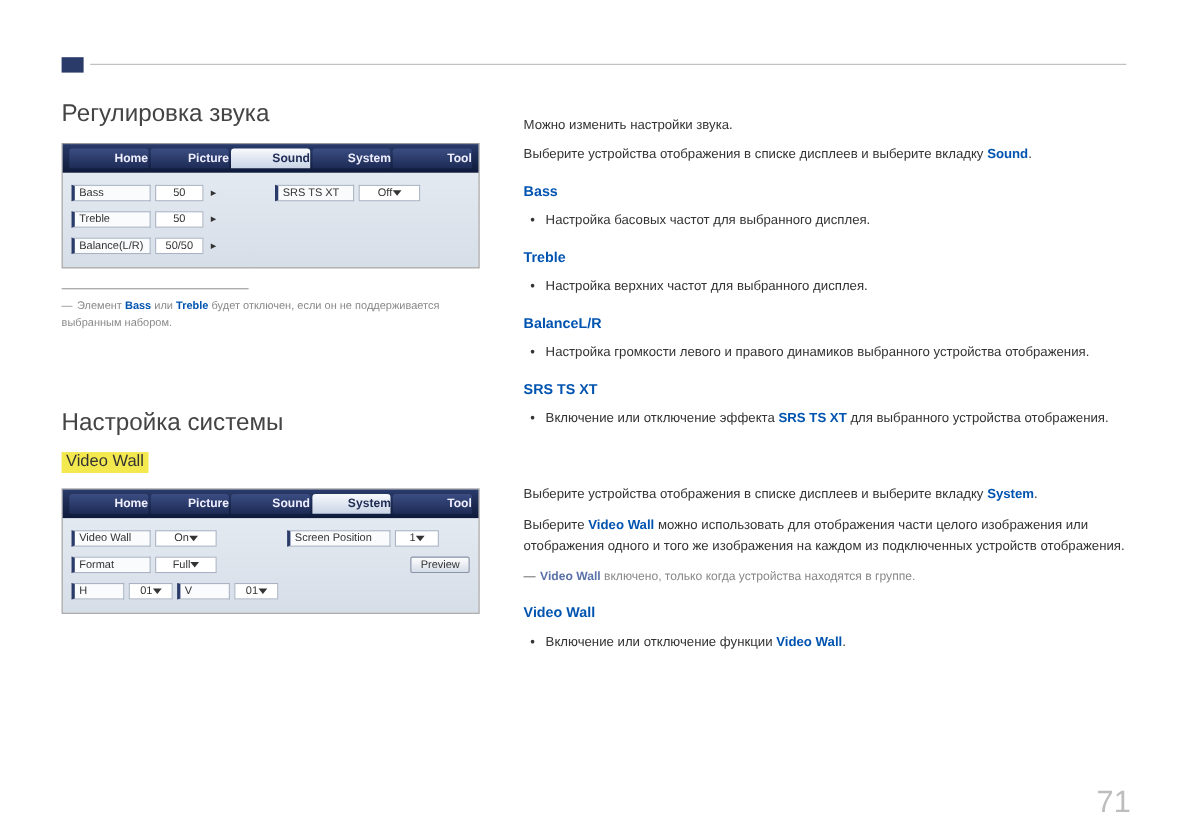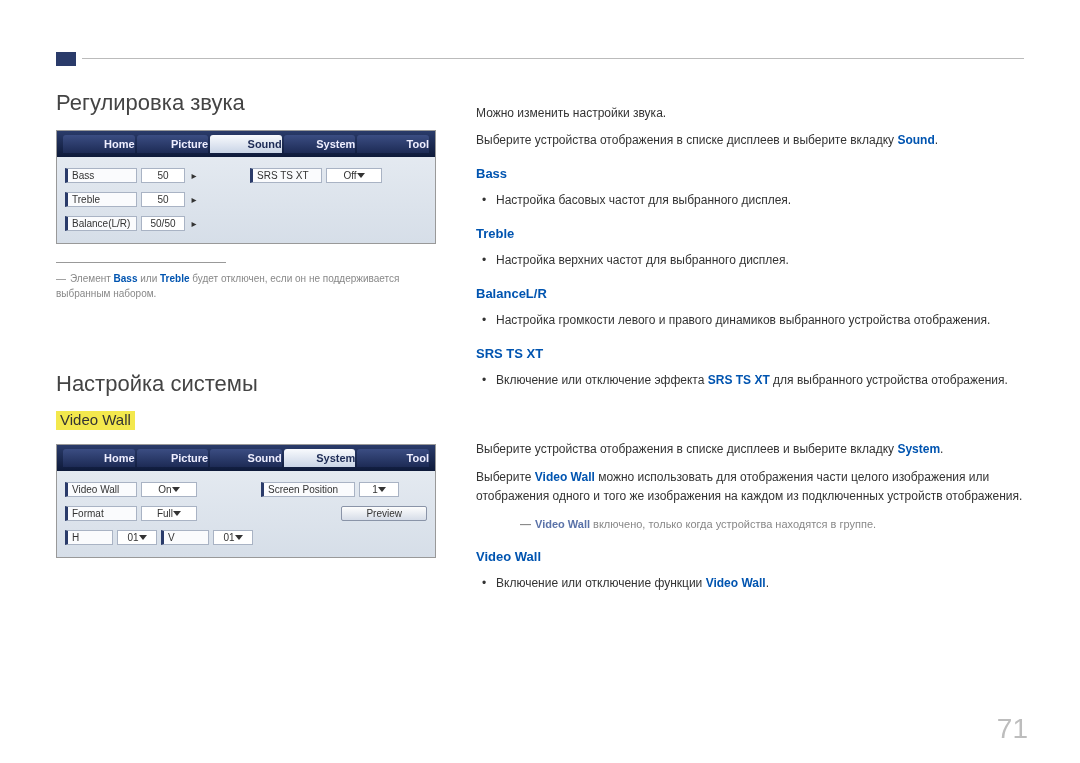--- a/index.html
+++ b/index.html
@@ -118,21 +118,21 @@
   .app-row .tri {
     width: 0; height: 0;
     border-left: 4px solid transparent;
     border-right: 4px solid transparent;
     border-top: 5px solid #333;
   }
   .app-row .btn {
     background: linear-gradient(#fdfdfd,#d6dde8);
     border: 1px solid #8a94a8;
     border-radius: 2px;
-    padding: 1px 24px;
+    padding: 1px 8px;
     font-size: 10px;
   }
   .footnote-rule {
     width: 170px;
     height: 1px;
     background: #999;
     margin: 18px 0 8px 0;
   }
   .footnote {
     font-size: 10px;
@@ -154,21 +154,20 @@
   .link { color:#0054b0; font-weight:bold; }
   .sub-h { color:#0054b0; font-weight:bold; font-size:13px; margin-top:14px; margin-bottom:6px;}
   ul.bul { list-style:none; padding-left:20px; }
   ul.bul li { position:relative; margin-bottom:4px; font-size:12px;}
   ul.bul li::before { content:"•"; position:absolute; left:-14px; color:#333;}
   .note-line {
     font-size:11px;
     color:#888;
     margin-top:10px;
     margin-bottom:6px;
-    margin-left:44px;
   }
   .note-line .dash { color:#888; margin-right:4px; font-weight:bold;}
   .note-line .b { color:#5a72a8; font-weight:bold; }
   .pagenum {
     position:absolute;
     bottom:18px;
     right:52px;
     font-size:28px;
     color:#bdbdbd;
     font-weight:300;

